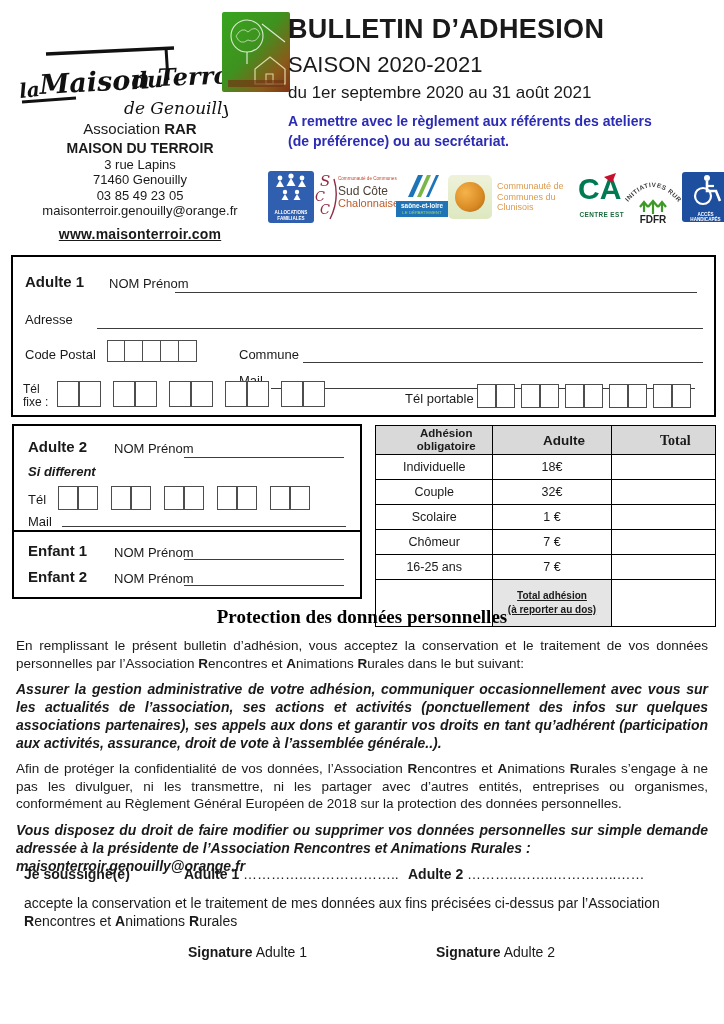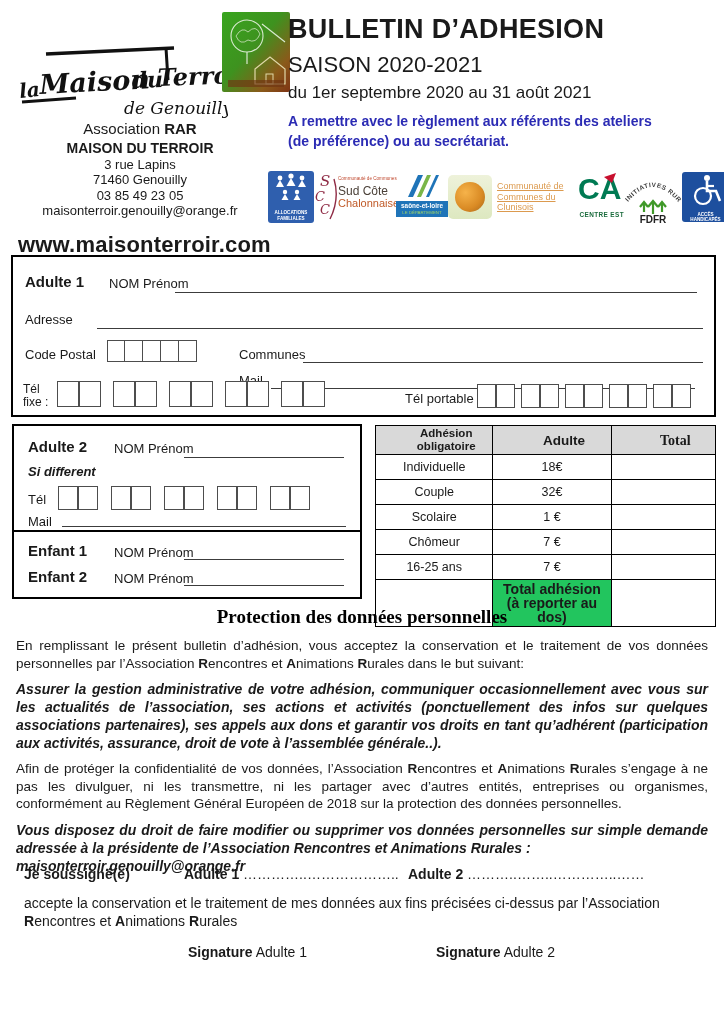--- a/index.html
+++ b/index.html
@@ -8,21 +8,21 @@
   .abs{position:absolute;}
   .b{font-weight:bold;}
   .bi{font-weight:bold;font-style:italic;}
 
   
   .script-logo{left:16px;top:36px;width:212px;height:82px;}
   .green-logo{left:222px;top:12px;width:68px;height:80px;}
   .assoc-line{left:30px;top:120px;width:220px;text-align:center;font-size:15px;}
   .contact{left:18px;top:141px;width:244px;text-align:center;font-size:13px;line-height:15.5px;}
   .contact .name{font-weight:bold;font-size:14px;}
-  .contact .website{font-weight:bold;font-size:22px;margin-top:18px;letter-spacing:.2px;}
+  .contact .website{font-weight:bold;font-size:14px;margin-top:8px;letter-spacing:.2px;text-decoration:underline;}
 
   
   .title-block{left:288px;top:14px;width:396px;text-align:left;}
   .doc-title{font-size:27px;font-weight:bold;letter-spacing:.3px;}
   .doc-season{font-size:22px;margin-top:7px;}
   .doc-period{font-size:17px;margin-top:5px;}
   .doc-notice{margin-top:8px;font-size:14px;font-weight:bold;line-height:20px;color:#2b2bb4;}
 
   
   .partners{left:268px;top:168px;width:452px;height:58px;display:flex;align-items:center;
@@ -37,21 +37,21 @@
   .scc .sub{font-size:11px;color:#c05a28;margin-top:1px;}
   .saone{width:52px;height:52px;text-align:center;}
   .saone .band{position:absolute;left:0;bottom:6px;width:52px;height:16px;background:#1f74b8;}
   .saone .band .l1{color:#fff;font-size:6.4px;font-weight:bold;line-height:8px;margin-top:1px;}
   .saone .band .l2{color:#9fd468;font-size:4.4px;line-height:5px;}
   .clun{width:122px;height:46px;display:flex;align-items:center;}
   .clun .sq{width:44px;height:44px;border-radius:5px;background:linear-gradient(#eef2da,#dde8c0);
             position:relative;flex:none;}
   .clun .ball{position:absolute;left:7px;top:7px;width:30px;height:30px;border-radius:50%;
             background:radial-gradient(circle at 35% 35%,#f6b34a,#d98a24 60%,#a5651c);}
-  .clun .txt{font-size:9px;color:#dc9a4e;line-height:10.5px;margin-left:5px;text-decoration:underline;}
+  .clun .txt{font-size:9px;color:#dc9a4e;line-height:10.5px;margin-left:5px;}
   .ca{width:54px;height:52px;text-align:right;}
   .ca .cap{font-size:6.4px;font-weight:bold;color:#1a6b3c;letter-spacing:.4px;}
   .fdfr{width:58px;height:54px;text-align:center;}
   .hand{width:47px;height:50px;background:#1d4f9e;border-radius:3px;text-align:center;}
   .hand .cap{color:#fff;font-size:4.6px;line-height:5.4px;font-weight:bold;}
 
   
   .formbox{border:2px solid #000;background:#fff;}
   .box1{left:11px;top:255px;width:701px;height:158px;}
   .box2{left:12px;top:424px;width:346px;height:171px;}
@@ -71,21 +71,21 @@
   
   .tariff{left:375px;top:425px;width:341px;border-collapse:collapse;}
   .tariff th,.tariff td{border:1.6px solid #000;text-align:center;padding:1px 2px;}
   .tariff th{background:#d9d9d9;font-size:11.5px;line-height:13px;padding-left:26px;}
   .tariff th.tarifs{font-size:13.5px;}
   .tariff th.total{font-family:"Liberation Serif",serif;font-size:14px;}
   .tariff td{font-size:12.5px;height:22px;}
   .tariff td.cat{width:108px;}
   .tariff td.price{width:120px;}
   .tariff td.tot{width:105px;}
-  .tariff td.graytot{background:#22c55e;font-weight:bold;font-size:14px;line-height:14px;height:44px;}
+  .tariff td.graytot{background:#e5e5e5;font-weight:bold;font-size:10px;line-height:14px;height:44px;text-decoration:underline;}
 
   
   .privacy{left:16px;top:606px;width:692px;}
   .privacy h2{margin:0 0 9px 0;text-align:center;font-family:"Liberation Serif",serif;
               font-size:19px;font-weight:bold;color:#000;}
   .privacy p{margin:0 0 8px 0;font-size:13.5px;line-height:17.5px;text-align:justify;}
   .privacy p.emph{font-weight:bold;font-style:italic;font-size:14px;line-height:18px;}
 
   
   .consent{left:16px;top:866px;width:700px;font-size:14px;}
@@ -260,21 +260,21 @@
     <div class="abs fill" style="left:84px;top:71px;width:606px"></div>
 
     <span class="abs lbl" style="left:12px;top:90px">Code Postal</span>
     <div class="abs cprow" style="left:94px;top:83px">
       <div class="cpbox"></div>
         <div class="cpbox"></div>
         <div class="cpbox"></div>
         <div class="cpbox"></div>
         <div class="cpbox"></div>
     </div>
-    <span class="abs lbl" style="left:226px;top:90px">Communes</span>
+    <span class="abs lbl" style="left:226px;top:90px">Commune</span>
     <div class="abs fill" style="left:290px;top:105px;width:400px"></div>
 
     <span class="abs lbl" style="left:226px;top:116px">Mail</span>
     <div class="abs fill" style="left:258px;top:131px;width:424px"></div>
 
     <span class="abs lbl" style="left:10px;top:126px;font-size:12px;line-height:13px">
       <span>Tél</span><br>
       <span>fixe :</span>
     </span>
     <div class="abs pairrow" style="left:44px;top:124px;gap:12px">

